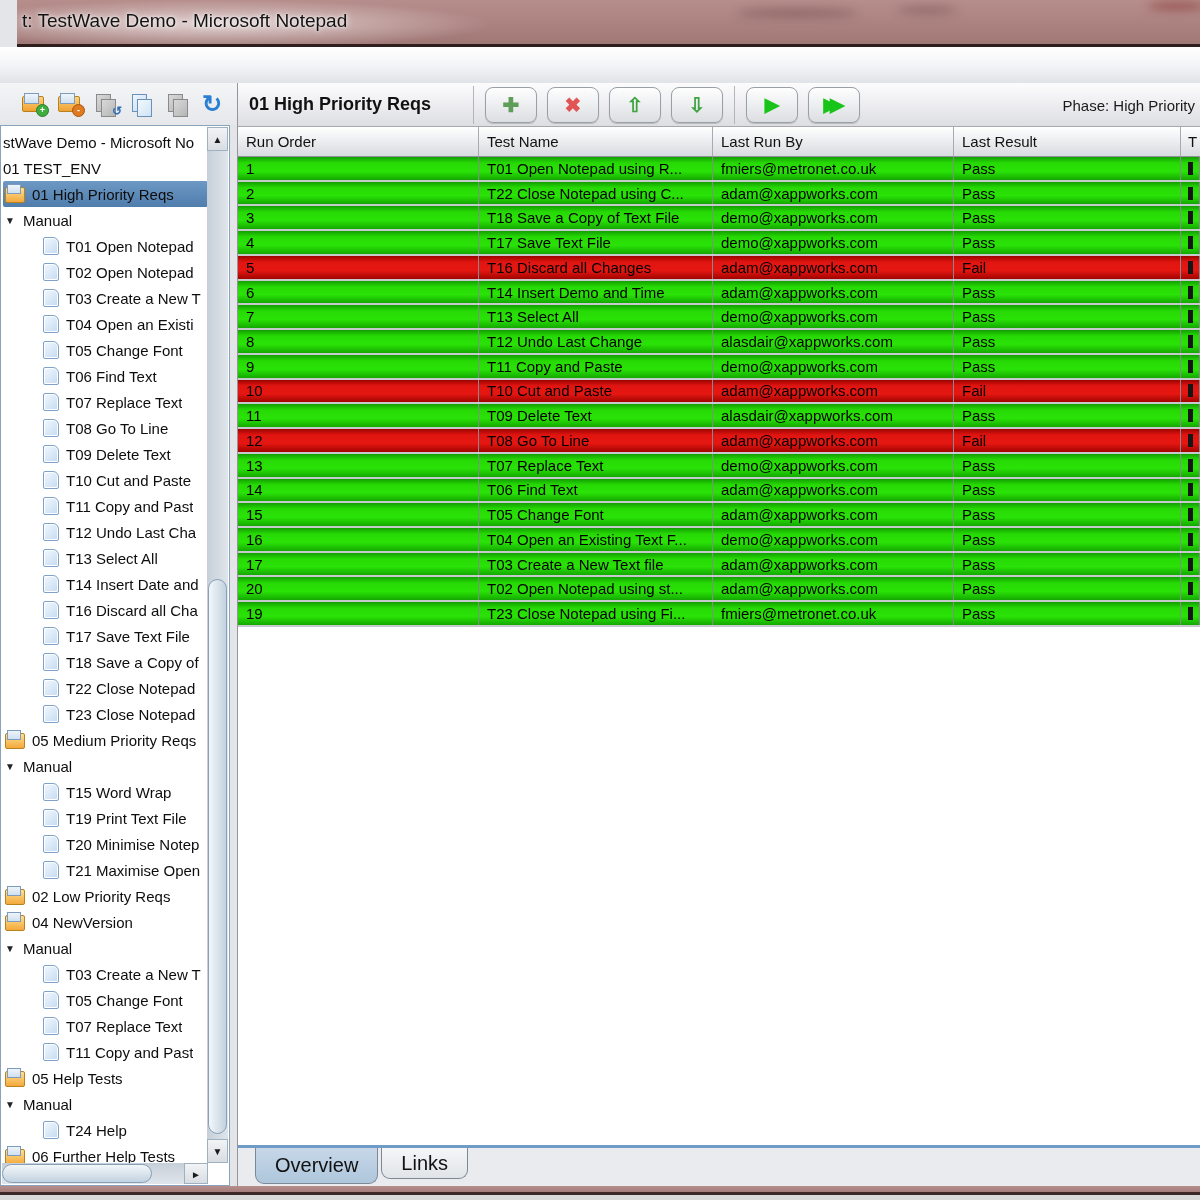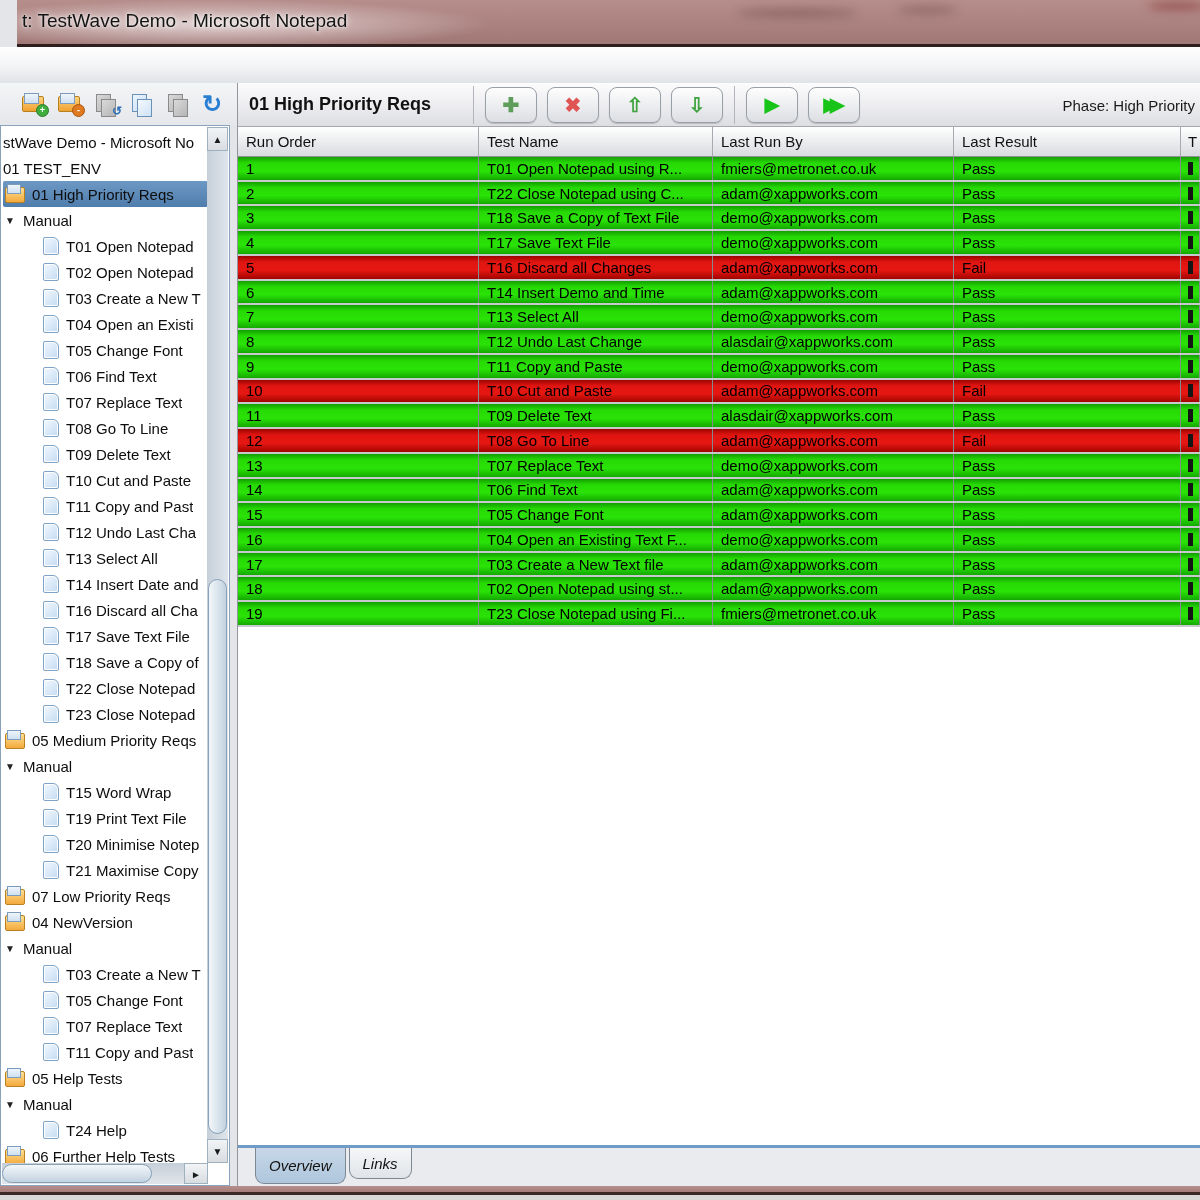--- a/index.html
+++ b/index.html
@@ -119,21 +119,21 @@
   .trow.fail{background:linear-gradient(180deg,#9b0300 0%,#e01511 26%,#e61712 62%,#a10400 100%);}
   .td{display:flex;align-items:center;padding-left:8px;font-size:15px;color:#000;
       border-right:1px solid #848a8e;box-sizing:border-box;white-space:nowrap;overflow:hidden;}
   .clipmark{width:5px;height:13px;background:#151515;margin-left:-1px;flex:none;}
 
   
   .tabline{position:absolute;left:0;bottom:38px;width:100%;height:3px;background:#6e9cc6;}
   .tabzone{position:absolute;left:0;bottom:0;width:100%;height:38px;background:#e9ebee;
            display:flex;align-items:flex-start;padding-left:17px;box-sizing:border-box;}
   .tab{border:1px solid #7c8894;border-top:none;border-radius:0 0 9px 9px;display:flex;align-items:center;
-       justify-content:center;font-size:15px;color:#111;padding:0 13px;box-sizing:border-box;font-style:italic;}
+       justify-content:center;font-size:20px;color:#111;padding:0 19px;box-sizing:border-box;}
   .tab.sel{height:36px;background:linear-gradient(180deg,#c7d7e8,#aec6dc);}
   .tab.unsel{height:31px;background:linear-gradient(180deg,#f5f6f8,#e0e4e8);margin-left:3px;}
 
   
   .bottombar{position:absolute;left:0;top:1186px;width:1200px;height:14px;}
   .bb1{height:6px;background:linear-gradient(180deg,#b68e8c,#a47c7a);}
   .bb2{height:3px;background:#3c2826;}
   .bb3{height:5px;background:#d9d9d9;}
 </style>
 </head>
@@ -281,25 +281,25 @@
         <div class="titem t-test">
           <span class="testicon"></span>
           <span class="tlabel">T19 Print Text File</span>
         </div>
         <div class="titem t-test">
           <span class="testicon"></span>
           <span class="tlabel">T20 Minimise Notep</span>
         </div>
         <div class="titem t-test">
           <span class="testicon"></span>
-          <span class="tlabel">T21 Maximise Copy</span>
+          <span class="tlabel">T21 Maximise Open</span>
         </div>
         <div class="titem t-folder">
           <span class="reqicon"></span>
-          <span class="tlabel">07 Low Priority Reqs</span>
+          <span class="tlabel">02 Low Priority Reqs</span>
         </div>
         <div class="titem t-folder">
           <span class="reqicon"></span>
           <span class="tlabel">04 NewVersion</span>
         </div>
         <div class="titem t-group">
           <span class="expander">▼</span>
           <span class="tlabel">Manual</span>
         </div>
         <div class="titem t-test">
@@ -528,21 +528,21 @@
         <div class="trow pass">
           <div class="td c-order">17</div>
           <div class="td c-name">T03 Create a New Text  file</div>
           <div class="td c-by">adam@xappworks.com</div>
           <div class="td c-result">Pass</div>
           <div class="td c-sliver">
             <span class="clipmark"></span>
           </div>
         </div>
         <div class="trow pass">
-          <div class="td c-order">18</div>
+          <div class="td c-order">20</div>
           <div class="td c-name">T02 Open Notepad using st...</div>
           <div class="td c-by">adam@xappworks.com</div>
           <div class="td c-result">Pass</div>
           <div class="td c-sliver">
             <span class="clipmark"></span>
           </div>
         </div>
         <div class="trow pass">
           <div class="td c-order">19</div>
           <div class="td c-name">T23 Close Notepad using Fi...</div>

